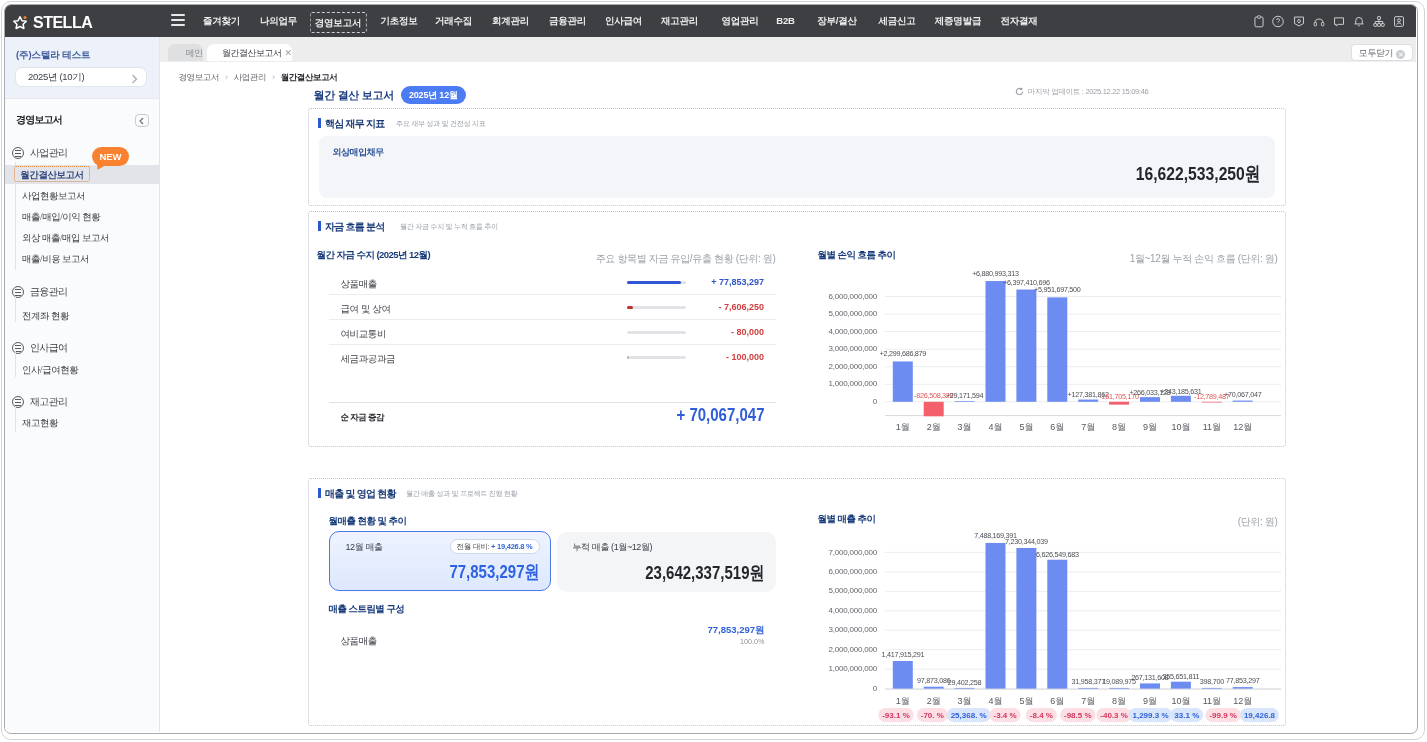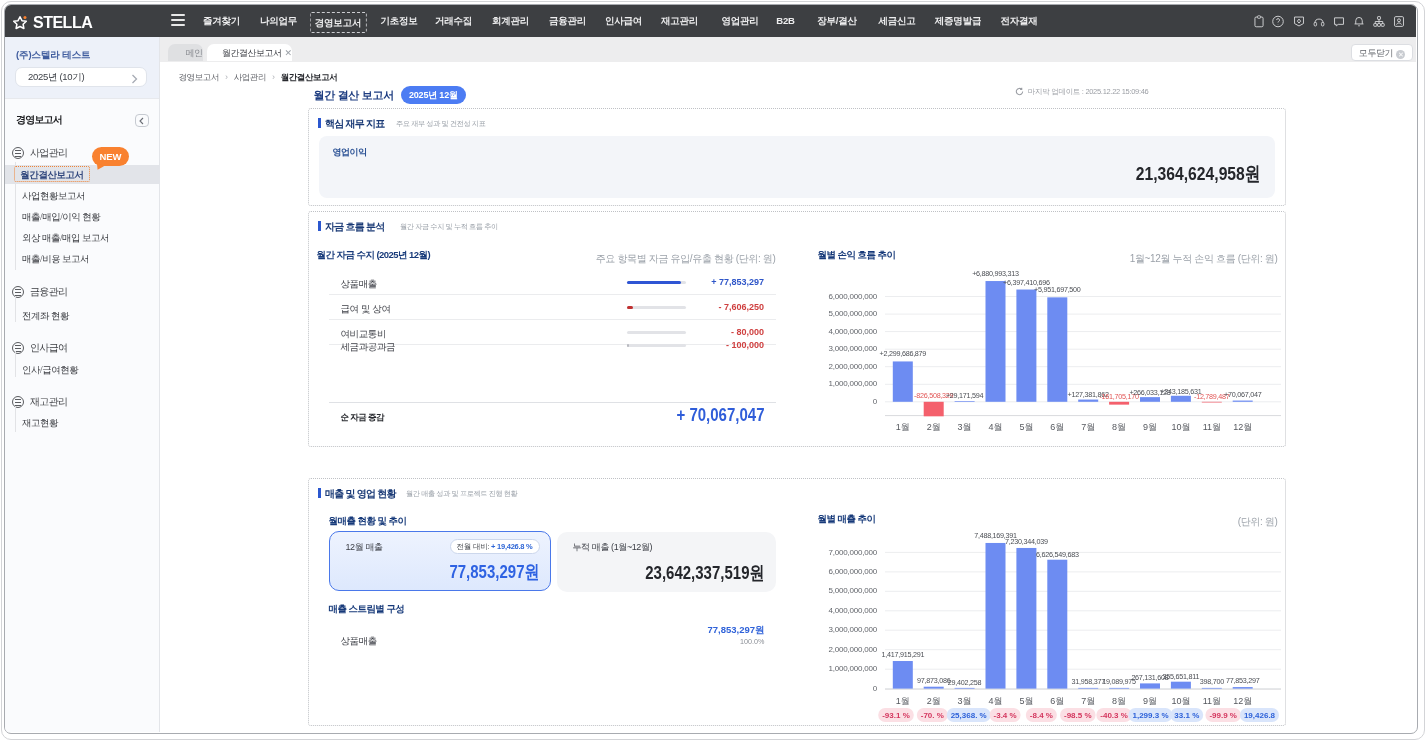--- a/index.html
+++ b/index.html
@@ -218,22 +218,22 @@
             </svg></span>마지막 업데이트 : 2025.12.22 15:09:46</div>
 
       <div class="section" style="top:46px; height:98px;">
         <div class="shead">
             <div class="sbar"></div>
             <div class="stitle">핵심 재무 지표</div>
             <div class="ssub" style="left:78px">주요 재무 성과 및 건전성 지표</div>
           </div>
         <div class="cards">
           <div class="card">
-              <div class="ct">영업이익</div>
-              <div class="cv">21,364,624,958원</div>
+              <div class="ct">외상매입채무</div>
+              <div class="cv">16,622,533,250원</div>
             </div>
         </div>
       </div>
 
       <div class="section" style="top:149px; height:236px;">
         <div class="shead">
             <div class="sbar"></div>
             <div class="stitle">자금 흐름 분석</div>
             <div class="ssub" style="left:82px">월간 자금 수지 및 누적 흐름 추이</div>
           </div>
@@ -251,21 +251,21 @@
             <span class="track">
               <span class="fillb" style="width:6px;background:#c03030"></span>
             </span>
             <span class="fv neg">- 7,606,250</span>
           </div>
         <div class="frow" style="top:108px">
             <span class="fl">여비교통비</span>
             <span class="track"></span>
             <span class="fv neg">- 80,000</span>
           </div>
-        <div class="frow" style="top:121px; border-bottom:none;text-align:center;">
+        <div class="frow" style="top:133px; border-bottom:none;text-align:center;">
             <span class="fl">세금과공과금</span>
             <span class="track">
               <span class="fillb" style="width:2px;background:#b9bac0"></span>
             </span>
             <span class="fv neg">- 100,000</span>
           </div>
         <div class="totline" style="top:190px"></div>
         <div class="totlabel" style="left:32px; top:200px;">순 자금 증감</div>
         <div class="totval" style="left:280px; top:196px; width:176px; text-align:right;">+ 70,067,047</div>
         <div class="paneltitle" style="left:509px; top:37px;">월별 손익 흐름 추이</div>

